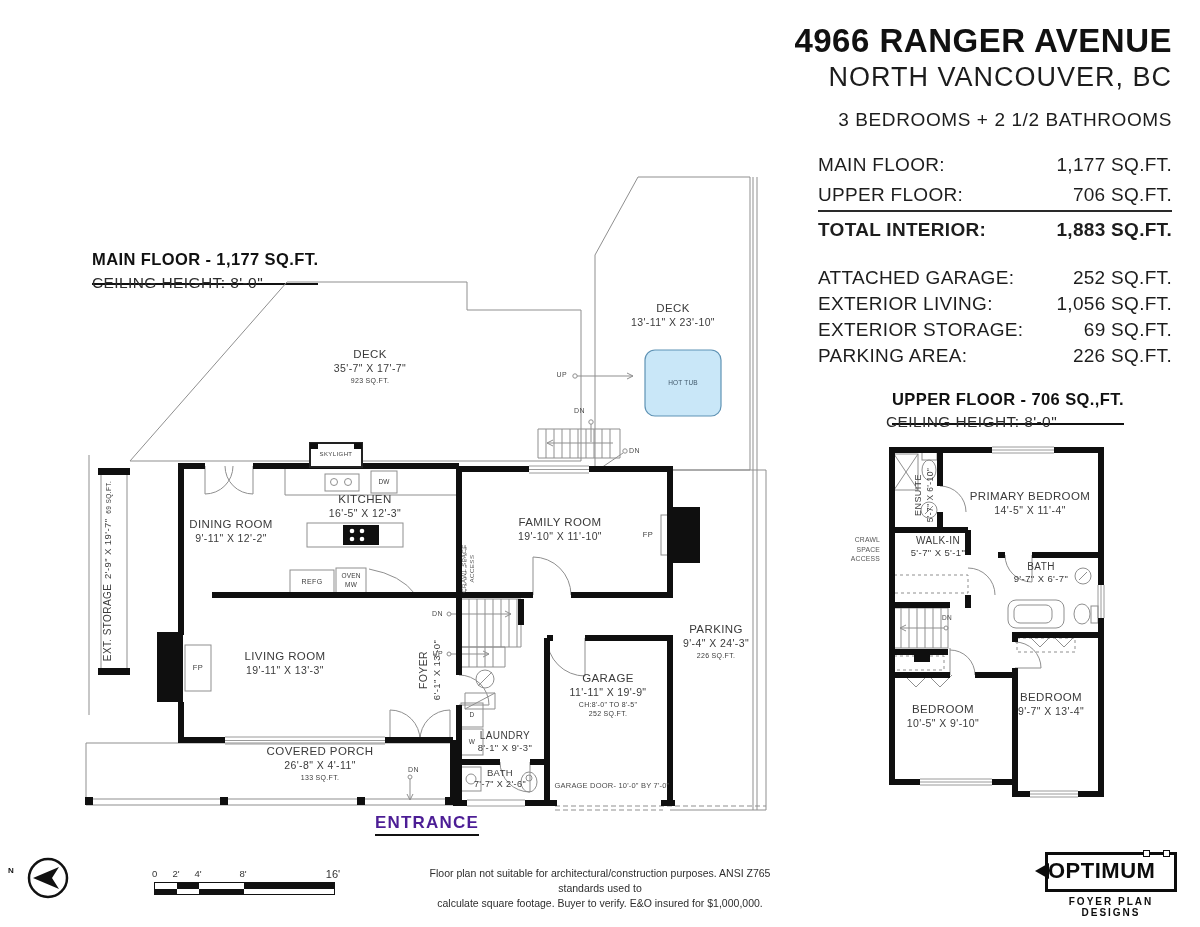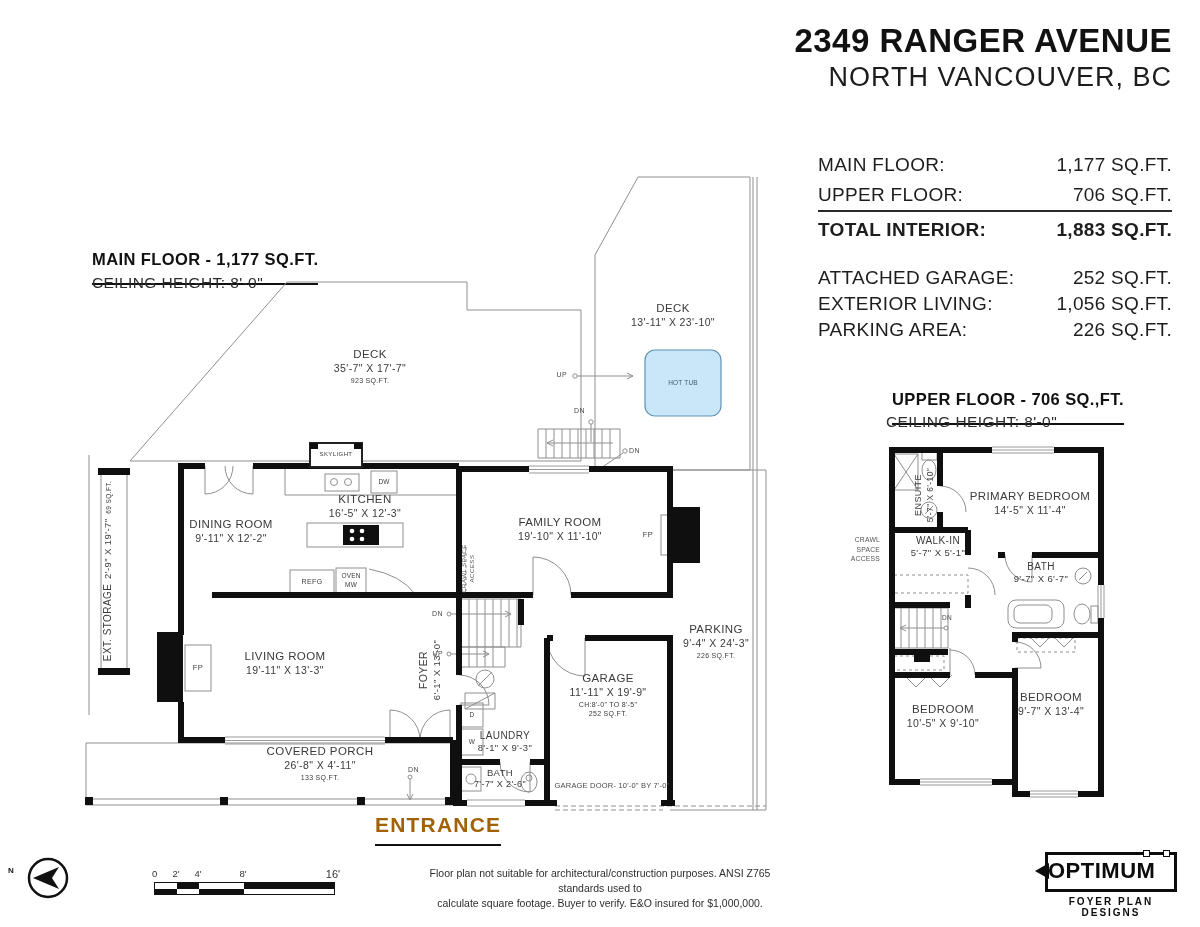--- a/index.html
+++ b/index.html
@@ -22,22 +22,23 @@
   svg{display:block;}
   .sb-row{display:flex;height:5.5px;}
   .sb-seg{height:100%;}
 </style>
 </head>
 <body>
 
 <div id="page">
 
   <div class="abs" style="right:28px;top:22px;text-align:right;">
-    <div style="font-size:33px;font-weight:bold;letter-spacing:0.5px;color:#111;">2349 RANGER AVENUE</div>
+    <div style="font-size:33px;font-weight:bold;letter-spacing:0.5px;color:#111;">4966 RANGER AVENUE</div>
     <div style="font-size:27px;font-weight:400;letter-spacing:1px;color:#1c1c1c;margin-top:2px;">NORTH VANCOUVER, BC</div>
+    <div style="font-size:19px;letter-spacing:0.6px;color:#1d1d1d;margin-top:16px;">3 BEDROOMS + 2 1/2 BATHROOMS</div>
   </div>
 
   <div class="abs" style="left:818px;top:150px;width:354px;">
     <div class="stat-row">
       <span>MAIN FLOOR:</span>
       <span>1,177 SQ.FT.</span>
     </div>
     <div class="stat-row divided">
       <span>UPPER FLOOR:</span>
       <span>706 SQ.FT.</span>
@@ -47,20 +48,24 @@
       <span>1,883 SQ.FT.</span>
     </div>
     <div style="height:22px;"></div>
     <div class="stat-row">
       <span>ATTACHED GARAGE:</span>
       <span>252 SQ.FT.</span>
     </div>
     <div class="stat-row">
       <span>EXTERIOR LIVING:</span>
       <span>1,056 SQ.FT.</span>
+    </div>
+    <div class="stat-row">
+      <span>EXTERIOR STORAGE:</span>
+      <span>69 SQ.FT.</span>
     </div>
     <div class="stat-row">
       <span>PARKING AREA:</span>
       <span>226 SQ.FT.</span>
     </div>
   </div>
 
   <div class="abs" style="left:85px;top:155px;width:700px;height:700px;">
 
     <div class="abs" style="left:7px;top:95px;">
@@ -254,21 +259,21 @@
     <div class="lbl tiny" style="left:377px;top:556px;width:20px;">D</div>
     <div class="lbl tiny" style="left:377px;top:583px;width:20px;">W</div>
     <div class="lbl" style="left:334px;top:454px;width:24px;font-size:7px;text-align:right;color:#4a4a4a;">DN</div>
     <div class="lbl" style="left:334px;top:494px;width:24px;font-size:7px;text-align:right;color:#4a4a4a;">UP</div>
     <div class="lbl" style="left:452px;top:215px;width:30px;font-size:7px;text-align:right;color:#4a4a4a;">UP</div>
     <div class="lbl" style="left:478px;top:251px;width:22px;font-size:7px;text-align:right;color:#4a4a4a;">DN</div>
     <div class="lbl" style="left:544px;top:291px;width:24px;font-size:7px;text-align:left;color:#4a4a4a;">DN</div>
     <div class="lbl" style="left:310px;top:610px;width:24px;font-size:7px;text-align:right;color:#4a4a4a;">DN</div>
     <div class="lbl" style="left:468px;top:626px;width:118px;font-size:7.5px;color:#4a4a4a;letter-spacing:0.2px;">GARAGE DOOR- 10'-0" BY 7'-0"</div>
     <div class="abs" style="left:290px;top:658px;">
-      <span style="font-size:21px;font-weight:800;letter-spacing:1.2px;color:#a16207;border-bottom:2.5px solid #111;padding-bottom:8px;">ENTRANCE</span>
+      <span style="font-size:17px;font-weight:800;letter-spacing:1.2px;color:#4c1d95;border-bottom:2.5px solid #111;padding-bottom:2px;">ENTRANCE</span>
     </div>
   </div>
 
   <div class="abs" style="left:880px;top:390px;width:245px;height:430px;">
     <div class="abs" style="left:12px;top:0;">
       <span class="floor-head">UPPER FLOOR - 706 SQ.,FT.</span>
     </div>
     <div class="abs floor-ceil" style="left:6px;top:23px;">CEILING HEIGHT: 8'-0"</div>
 
     <svg class="abs" style="left:0;top:0;" width="245" height="430" viewBox="0 0 245 430">

